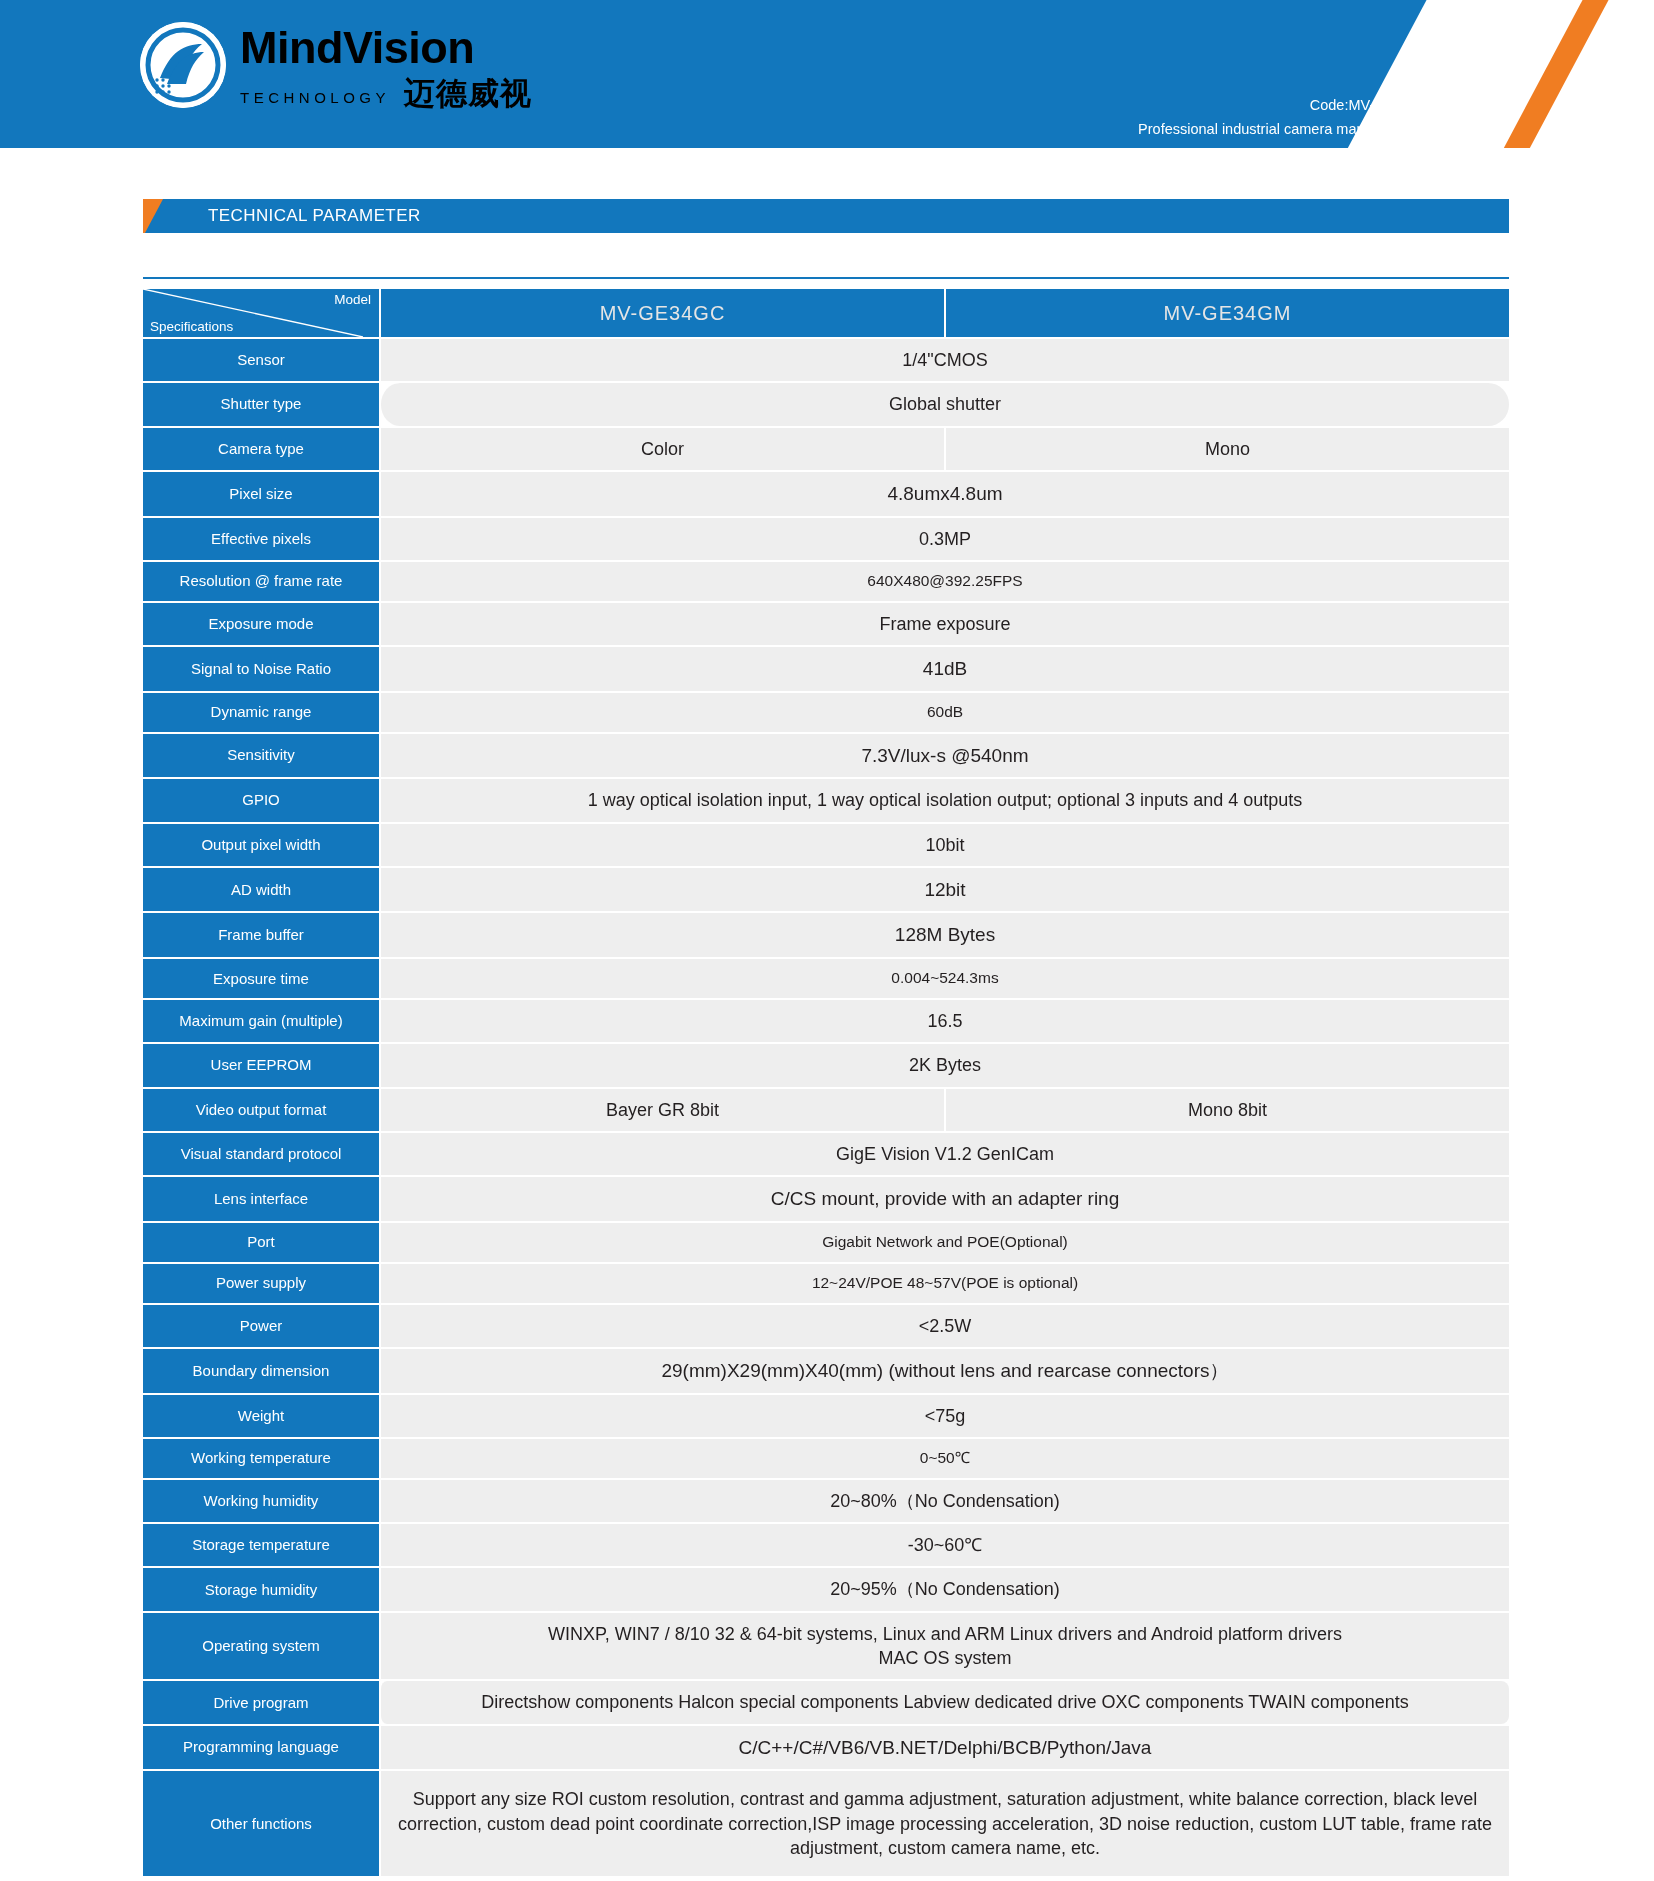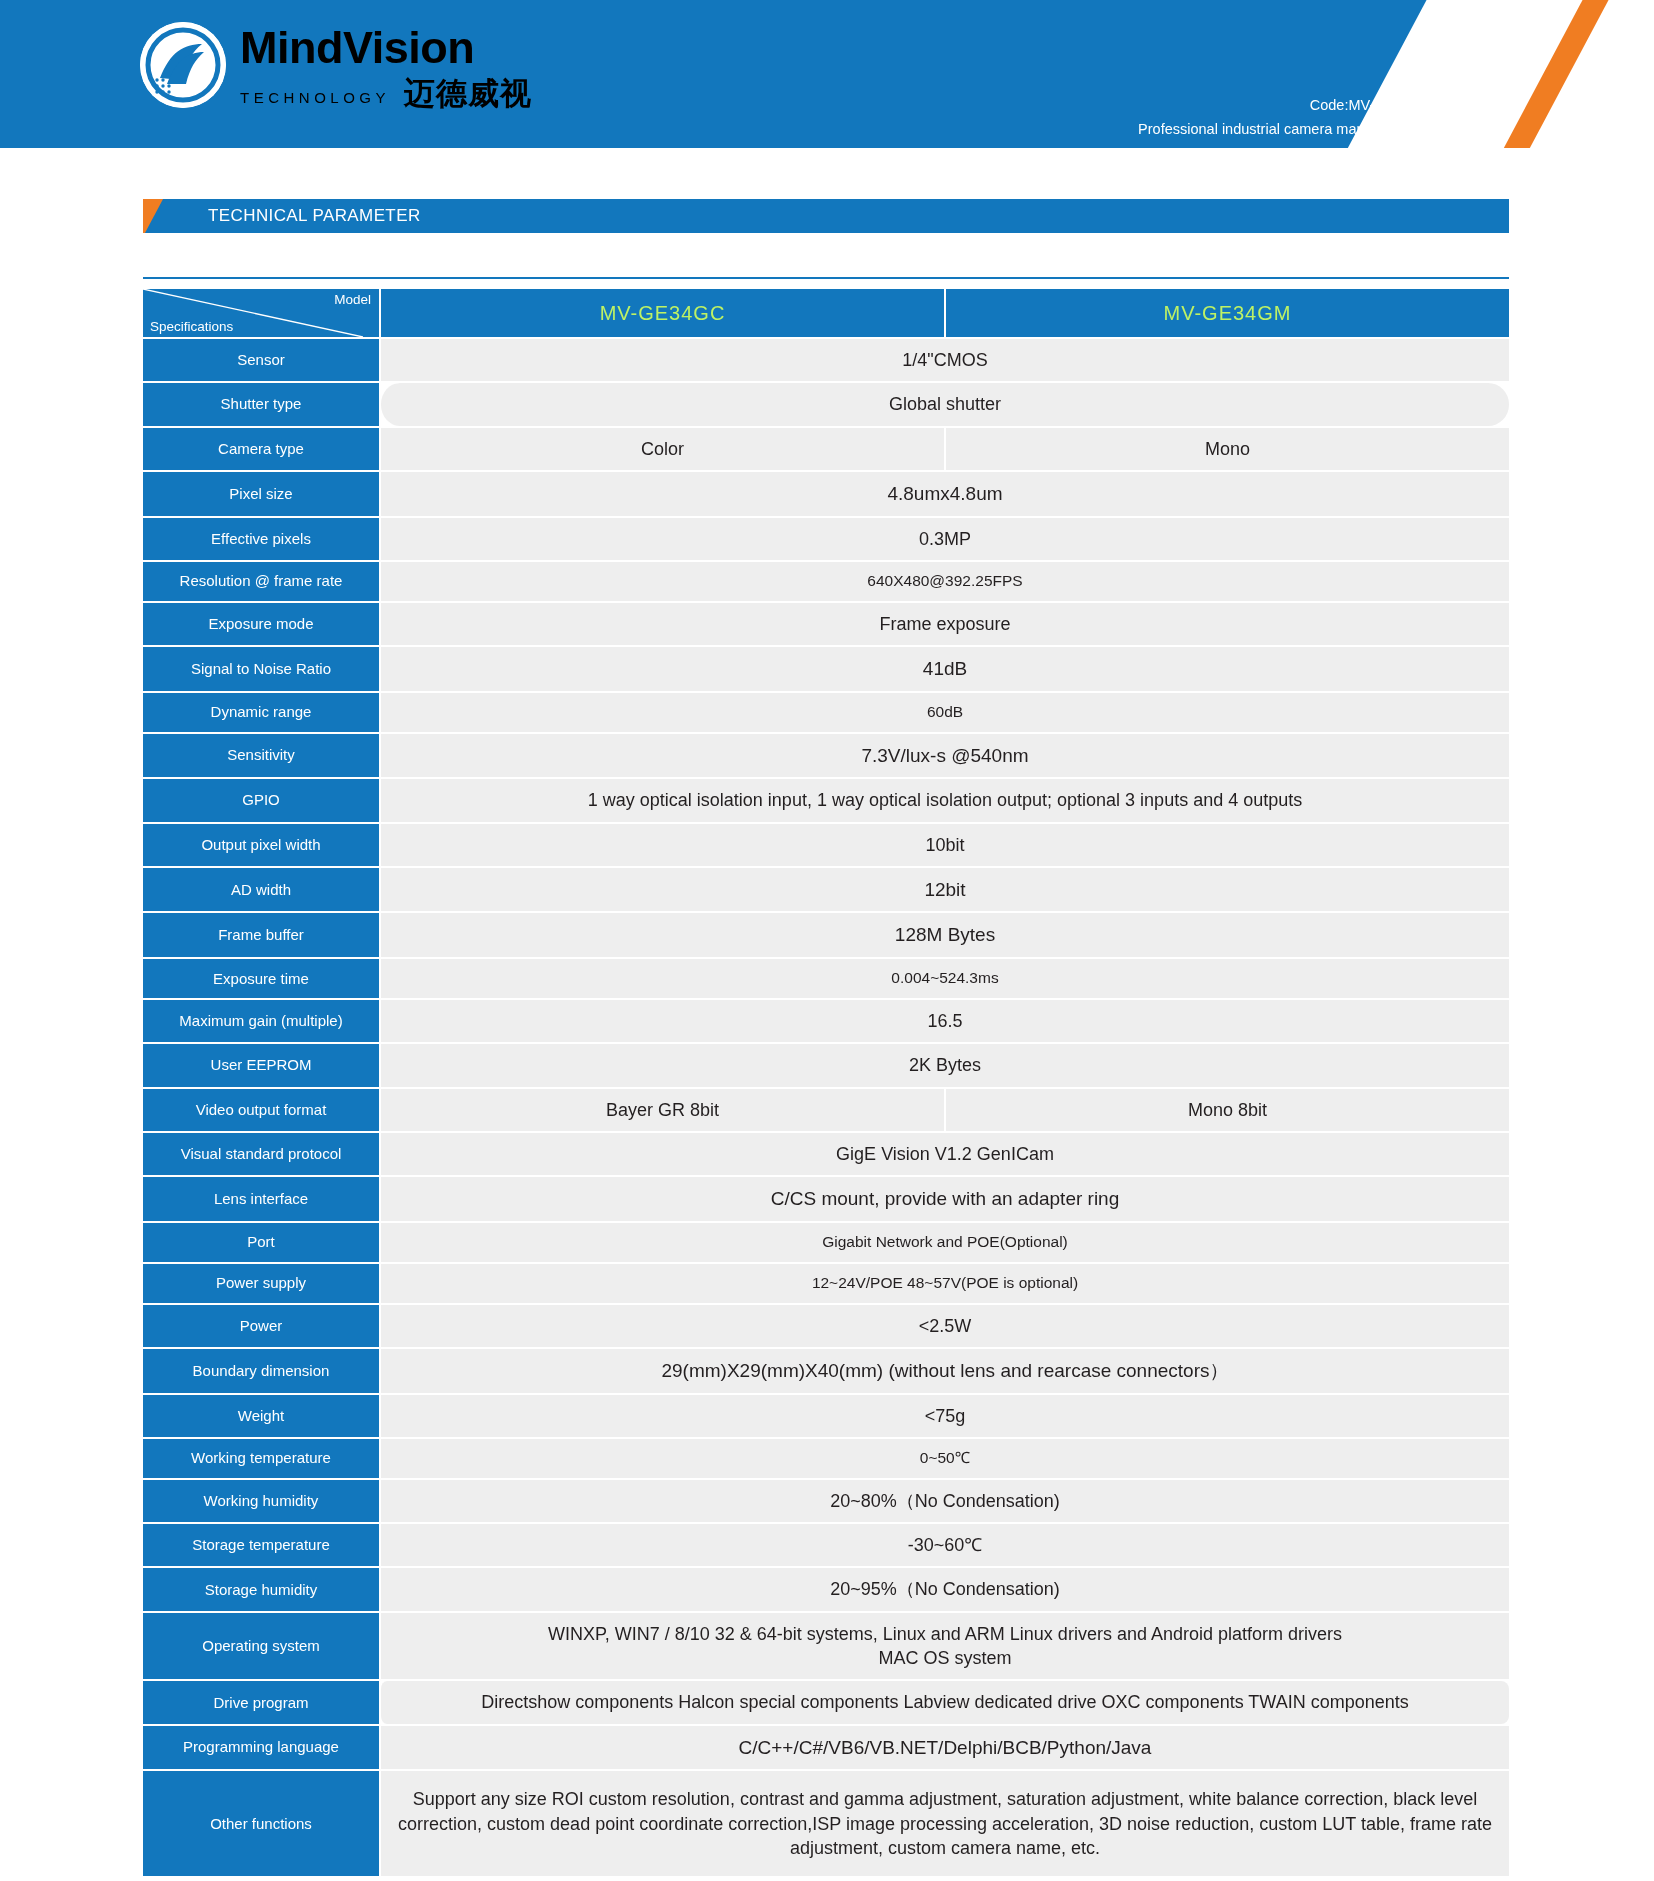--- a/index.html
+++ b/index.html
@@ -192,21 +192,21 @@
     right: 8px; top: 3px;
     font-size: 13.5px;
   }
   .corner .specs {
     position: absolute;
     left: 7px; bottom: 3px;
     font-size: 13.5px;
   }
   .hd {
     background: #1277bd;
-    color: #bef264;
+    color: #e5e5e5;
     text-align: center;
     font-size: 20px;
     letter-spacing: 1px;
     border-left: 2px solid #ffffff;
     padding: 12px 6px;
   }
 </style>
 </head>
 <body>
 

